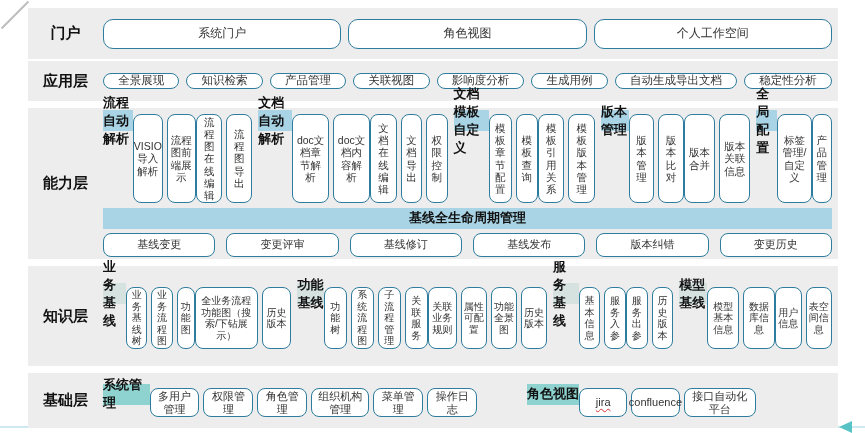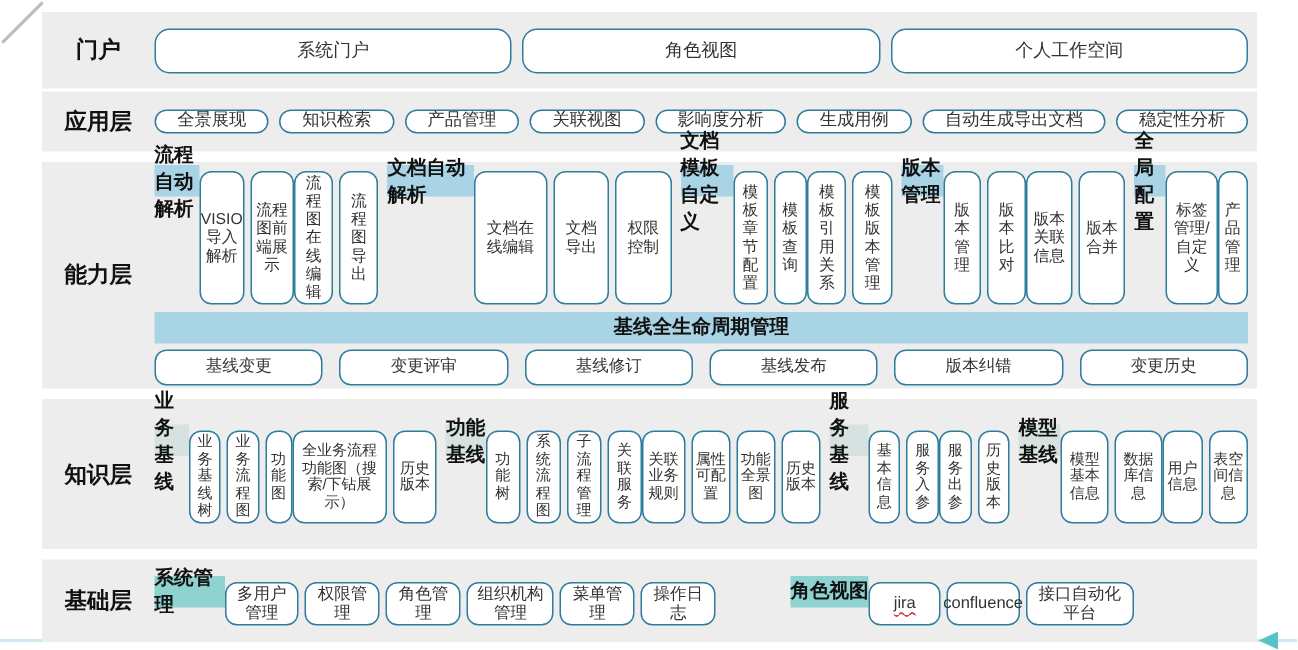--- a/index.html
+++ b/index.html
@@ -90,20 +90,24 @@
             <div class="btn sm">流程图前端展示</div>
           </div>
           <div class="row h24">
             <div class="btn sm">流程图在线编辑</div>
             <div class="btn sm">流程图导出</div>
           </div>
         </div>
 
         <div class="grp" style="flex:190 1 0">
           <div class="grp-hdr blue">文档自动解析</div>
+          <div class="row h30">
+            <div class="btn sm">doc文档章节解析</div>
+            <div class="btn sm">doc文档内容解析</div>
+          </div>
           <div class="row h24">
             <div class="btn sm" style="flex:1.4 1 0">文档在线编辑</div>
             <div class="btn sm">文档导出</div>
             <div class="btn sm">权限控制</div>
           </div>
         </div>
 
         <div class="grp" style="flex:142 1 0">
           <div class="grp-hdr blue">文档模板自定义</div>
           <div class="row h30">
@@ -116,22 +120,22 @@
           </div>
         </div>
 
         <div class="grp" style="flex:150 1 0">
           <div class="grp-hdr blue">版本管理</div>
           <div class="row h30">
             <div class="btn sm">版本管理</div>
             <div class="btn sm">版本比对</div>
           </div>
           <div class="row h24">
+            <div class="btn sm">版本合并</div>
             <div class="btn sm">版本关联信息</div>
-            <div class="btn sm">版本合并</div>
           </div>
         </div>
 
         <div class="grp" style="flex:76 1 0">
           <div class="grp-hdr blue">全局配置</div>
           <div class="row h30">
             <div class="btn sm">标签管理/自定义</div>
           </div>
           <div class="row h24">
             <div class="btn sm">产品管理</div>

